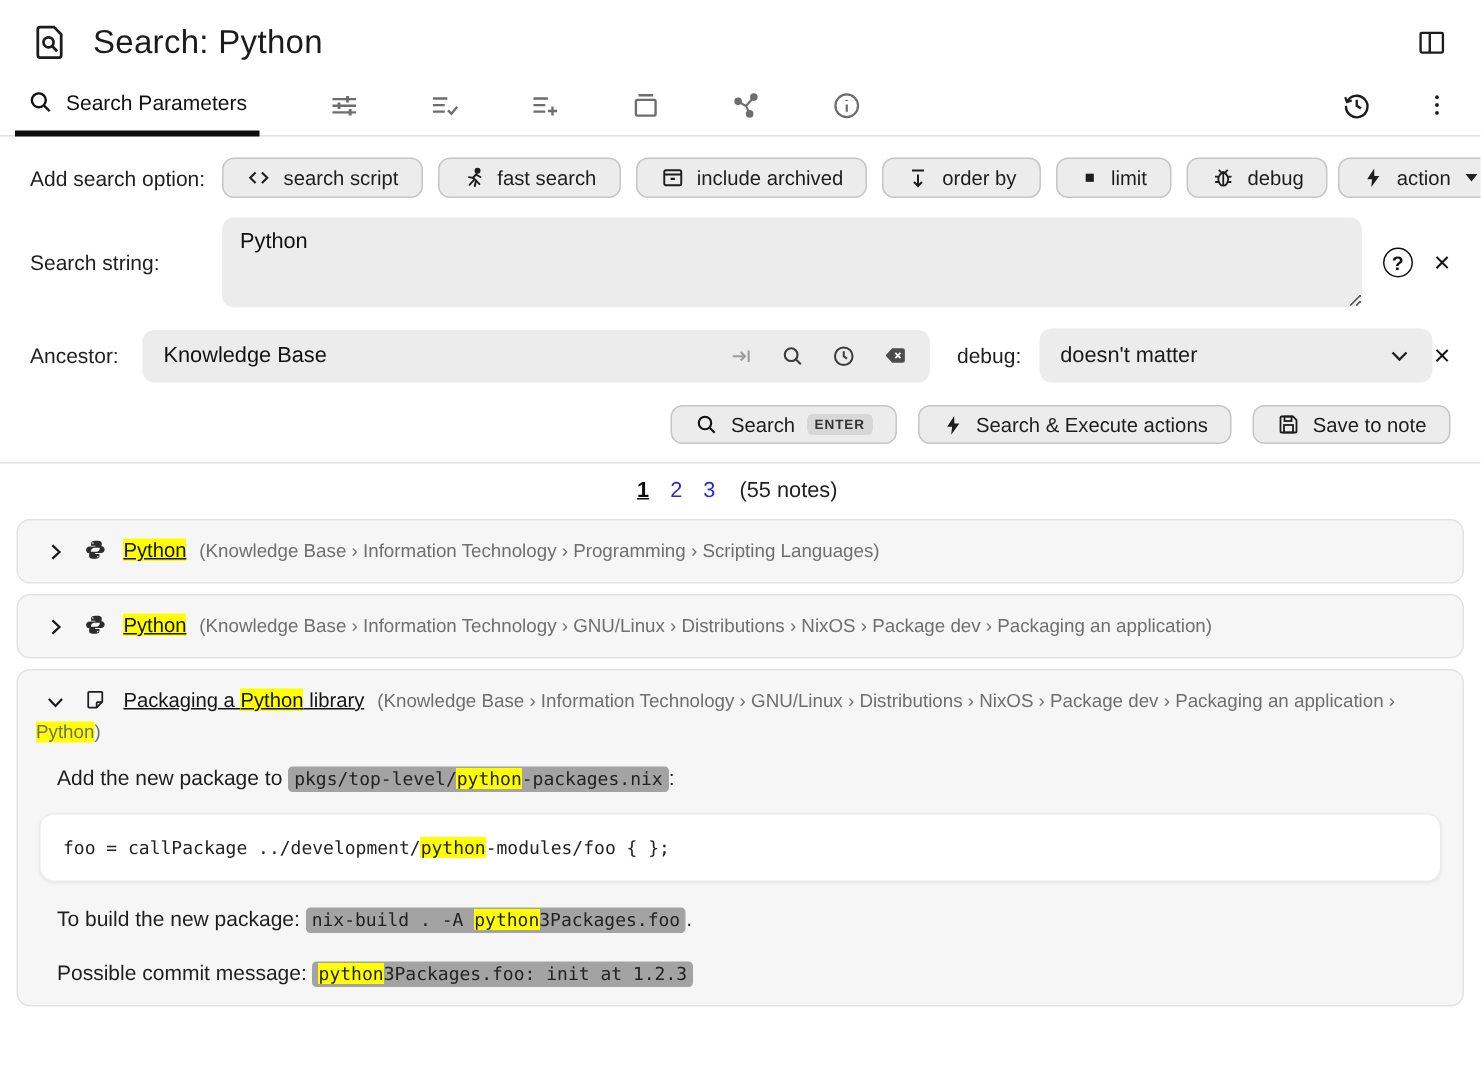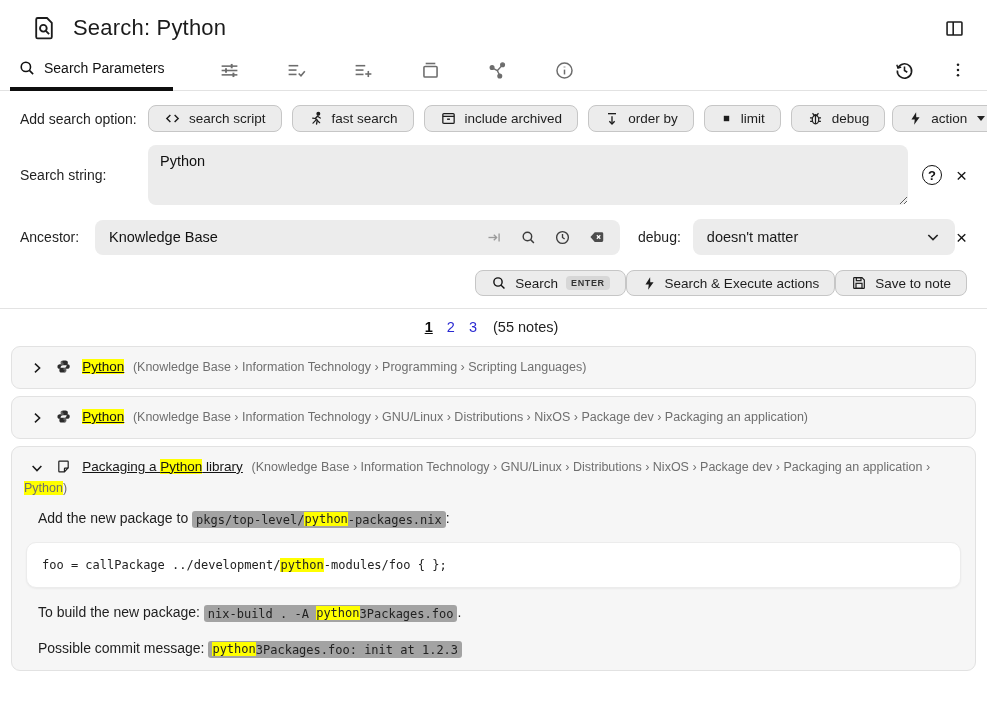--- a/index.html
+++ b/index.html
@@ -6,21 +6,21 @@
   html,body { margin:0; padding:0; }
   body {
     width:987px; height:725px; overflow:hidden;
     background:#fff; color:#1b1b1b;
     font-family:"Liberation Sans", sans-serif;
     font-size:14px;
   }
   svg { display:block; }
 
   
-  .header { display:flex; align-items:center; height:50px; padding:6px 18px 0 20px;margin-left:11px; }
+  .header { display:flex; align-items:center; height:50px; padding:6px 18px 0 20px; }
   .header-title { font-size:22px; margin-left:16px; letter-spacing:.2px; }
   .header-right { margin-left:auto; }
   .iconbtn { background:none; border:none; padding:4px; cursor:pointer; display:inline-flex; align-items:center; justify-content:center; }
 
   
   .ribbon { display:flex; align-items:center; height:41px; padding:0 16px 0 10px; border-bottom:1px solid #e2e2e2; }
   .ribbon-tab { display:flex; align-items:center; gap:8px; height:41px; padding:0 8px 0 8px; border-bottom:4px solid #0e0e0e; font-size:14px; color:#111; cursor:pointer; }
   .ribbon-icons { display:flex; align-items:center; gap:38px; margin-left:42px; }
   .ribbon-right { margin-left:auto; display:flex; align-items:center; gap:26px; }
 
@@ -56,21 +56,21 @@
 
   .row-ancestor { margin-top:14px; }
   .anc-label { width:75px; flex:none; }
   .anc-box { width:525px; height:35px; background:#ececec; border-radius:8px; display:flex; align-items:center; padding:0 10px 0 0; }
   .anc-input { flex:1; background:transparent; border:none; outline:none; padding:0 14px; font-size:14.5px; color:#111; font-family:"Liberation Sans", sans-serif; }
   .anc-icons { display:flex; align-items:center; gap:9px; }
   .depth-label { margin-left:18px; margin-right:12px; }
   .depth-select { width:262px; height:36px; background:#ececec; border-radius:8px; display:flex; align-items:center; justify-content:space-between; padding:0 14px; font-size:14.5px; cursor:pointer; }
   .row-ancestor .close-x { margin-left:auto; }
 
-  .row-actions { margin-top:15px; display:flex; justify-content:flex-end; padding-right:0; }
+  .row-actions { margin-top:15px; display:flex; justify-content:flex-end; gap:14px; padding-right:0; }
   .kbd { background:#d7d7d7; border-radius:4px; font-size:9px; padding:2px 5px; letter-spacing:.6px; color:#333; font-weight:bold; }
   .divider { border:none; border-top:1px solid #e3e3e3; margin:12px -20px 0 -20px; }
 
   
   .pagination { text-align:center; margin:10px 4px 11px 0; font-size:14.5px; }
   .page-current { color:#0c0c0c; font-weight:bold; text-decoration:underline; margin-right:10px; }
   .page-link { color:#2a2ad2; margin-right:10px; cursor:pointer; text-decoration:none; }
   .page-count { color:#222; margin-left:2px; }
 
   .result-card {

